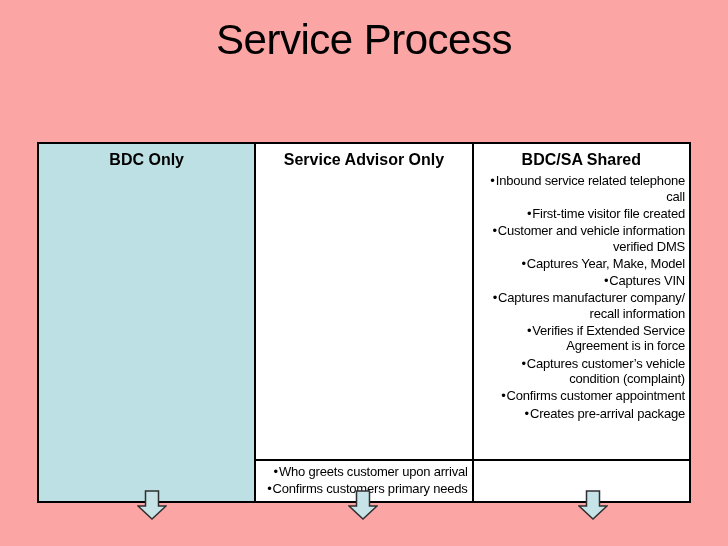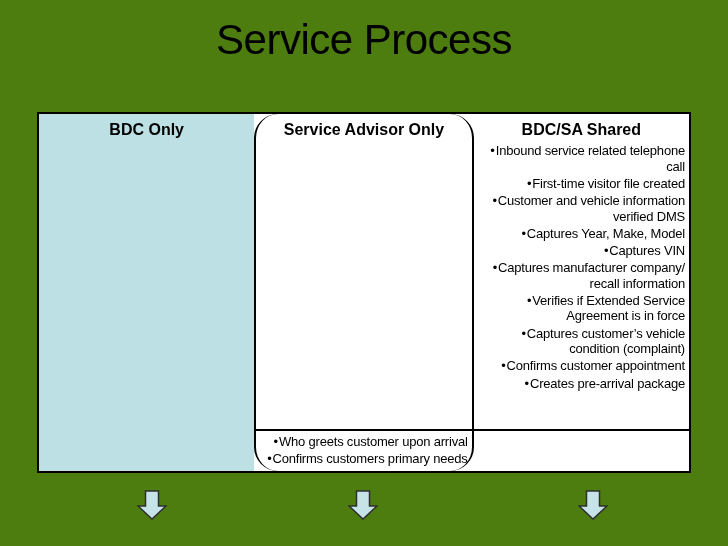--- a/index.html
+++ b/index.html
@@ -6,40 +6,40 @@
     margin: 0;
     padding: 0;
     background: #ffffff;
     font-family: "Liberation Sans", sans-serif;
     color: #000000;
   }
   .slide {
     position: relative;
     width: 728px;
     height: 546px;
-    background: #4d7c0f;
+    background: #fca5a5;
     overflow: hidden;
   }
   .title {
     position: absolute;
     top: 18px;
     left: 0;
     width: 100%;
     margin: 0;
     text-align: center;
     font-size: 42px;
     font-weight: 400;
     letter-spacing: -0.5px;
     line-height: 1.05;
     color: #000000;
   }
   .process-table {
     position: absolute;
     left: 37px;
-    top: 112px;
+    top: 142px;
     width: 654px;
     height: 361px;
     border: 2px solid var(--table_border);
     box-sizing: border-box;
     display: flex;
     flex-direction: row;
     background: #ffffff;
   }
   .col {
     flex: 1 1 0;
@@ -47,21 +47,20 @@
     flex-direction: column;
     box-sizing: border-box;
     min-width: 0;
   }
   .col-bdc {
     background: var(--cell_fill);
   }
   .col-sa {
     border-left: 2px solid var(--table_border);
     border-right: 2px solid var(--table_border);
-    border-radius: 24px;
   }
   .col-header {
     font-size: 16px;
     font-weight: 700;
     text-align: center;
     padding-top: 7px;
     padding-bottom: 2px;
     line-height: 1.15;
   }
   .col-body {

